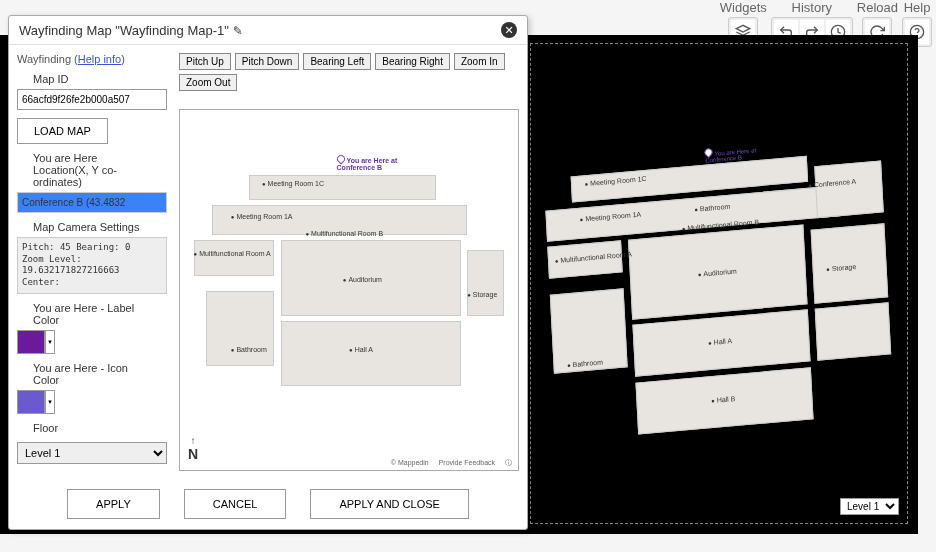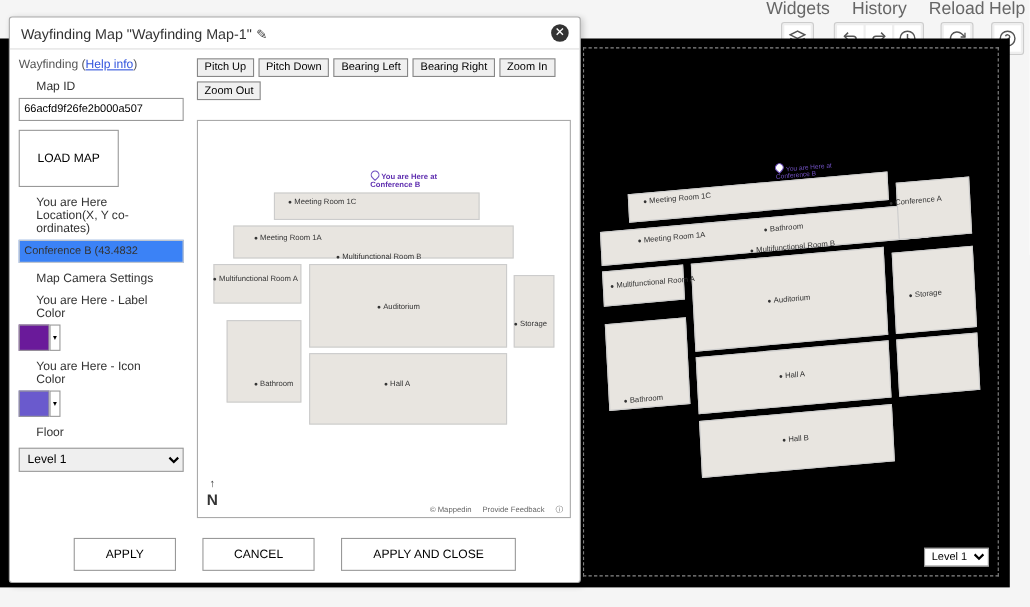--- a/index.html
+++ b/index.html
@@ -1,21 +1,21 @@
 <!DOCTYPE html>
 <html><head>
 <meta charset="utf-8">
 <style>
 * { box-sizing: border-box; margin: 0; padding: 0; font-family: Arial, sans-serif; }
 body { background: #f5f5f5; width: 936px; height: 552px; overflow: hidden; position: relative; }
 
 
 .top-toolbar { position: absolute; top: 0; right: 0; display: flex; gap: 4px; padding: 0 4px; font-size: 10px; color: #555; }
 .toolbar-group { display: flex; flex-direction: column; align-items: center; gap: 2px; }
-.toolbar-group-label { font-size: 16px; color: #666; }
+.toolbar-group-label { font-size: 13px; color: #666; }
 .toolbar-btns { display: flex; gap: 2px; background: #eee; border: 1px solid #ccc; border-radius: 3px; padding: 2px; }
 .tb-btn { width: 24px; height: 24px; display: flex; align-items: center; justify-content: center; background: #fff; border: none; cursor: pointer; color: #555; }
 .tb-btn svg { width: 16px; height: 16px; }
 
 
 .canvas { position: absolute; top: 35px; left: 0; right: 18px; bottom: 18px; background: #000; }
 .canvas-inner { position: absolute; top: 8px; left: 530px; right: 10px; bottom: 10px; border: 1px dashed #888; }
 .map-large { position: absolute; top: 25%; left: 5%; right: 5%; bottom: 20%; transform: rotate(-5deg) skewX(-2deg); }
 .floor-poly { position: absolute; background: #e8e5e0; border: 1px solid #ccc; }
 .floor-label { position: absolute; font-size: 7px; color: #333; white-space: nowrap; }
@@ -33,21 +33,21 @@
 .edit-icon { cursor: pointer; font-size: 12px; margin-left: 4px; }
 
 .dialog-body { flex: 1; display: flex; overflow: hidden; }
 
 
 .left-panel { width: 162px; padding: 8px 4px 8px 8px; overflow-y: auto; font-size: 11px; color: #333; }
 .section-title { font-size: 11px; color: #555; margin-bottom: 6px; }
 .help-link { color: #3355dd; text-decoration: underline; }
 .field-label { font-size: 11px; margin: 8px 16px 4px; }
 .text-input { width: 100%; padding: 4px; font-size: 10px; border: 1px solid #999; background: #fff; }
-.load-btn { margin-top: 8px; padding: 19px 16px; font-size: 11px; border: 1px solid #999; background: #fff; cursor: pointer; }
+.load-btn { margin-top: 8px; padding: 6px 16px; font-size: 11px; border: 1px solid #999; background: #fff; cursor: pointer; }
 .readonly-box { width: 100%; padding: 4px; font-size: 10px; border: 1px solid #ccc; background: #3b82f6; margin-top: 4px; white-space: nowrap; overflow: hidden; }
 .settings-box { width: 100%; padding: 4px; font-size: 9px; font-family: monospace; border: 1px solid #ccc; background: #eee; margin-top: 4px; white-space: pre-wrap; line-height: 1.3; }
 .color-swatch-row { display: flex; align-items: center; gap: 0; margin-top: 4px; }
 .color-swatch { width: 28px; height: 24px; border: 1px solid #999; cursor: pointer; }
 .swatch-btn { width: 10px; height: 24px; border: 1px solid #999; background: #fff; cursor: pointer; font-size: 7px; display:flex; align-items:center; justify-content:center; }
 .floor-select { width: 100%; margin-top: 4px; padding: 3px; font-size: 11px; border: 1px solid #999; }
 
 
 .right-panel { flex: 1; padding: 8px; display: flex; flex-direction: column; }
 .map-controls { display: flex; flex-wrap: wrap; gap: 4px; margin-bottom: 18px; }
@@ -176,20 +176,24 @@
     <div class="left-panel">
       <div class="section-title">
         <span>Wayfinding</span> (<a href="#" class="help-link">Help info</a>)
       </div>
       <div class="field-label">Map ID</div>
       <input class="text-input" value="66acfd9f26fe2b000a507" style="">
       <button class="load-btn">LOAD MAP</button>
       <div class="field-label">You are Here Location(X, Y co-ordinates)</div>
       <div class="readonly-box">Conference B (43.4832</div>
       <div class="field-label">Map Camera Settings</div>
+      <div class="settings-box">Pitch: 45 Bearing: 0
+Zoom Level:
+19.632171827216663
+Center:</div>
       <div class="field-label">You are Here - Label Color</div>
       <div class="color-swatch-row">
         <div class="color-swatch" style="background:#6a1a9a"></div>
         <button class="swatch-btn">▾</button>
       </div>
       <div class="field-label">You are Here - Icon Color</div>
       <div class="color-swatch-row">
         <div class="color-swatch" style="background:#6a5acd"></div>
         <button class="swatch-btn">▾</button>
       </div>

